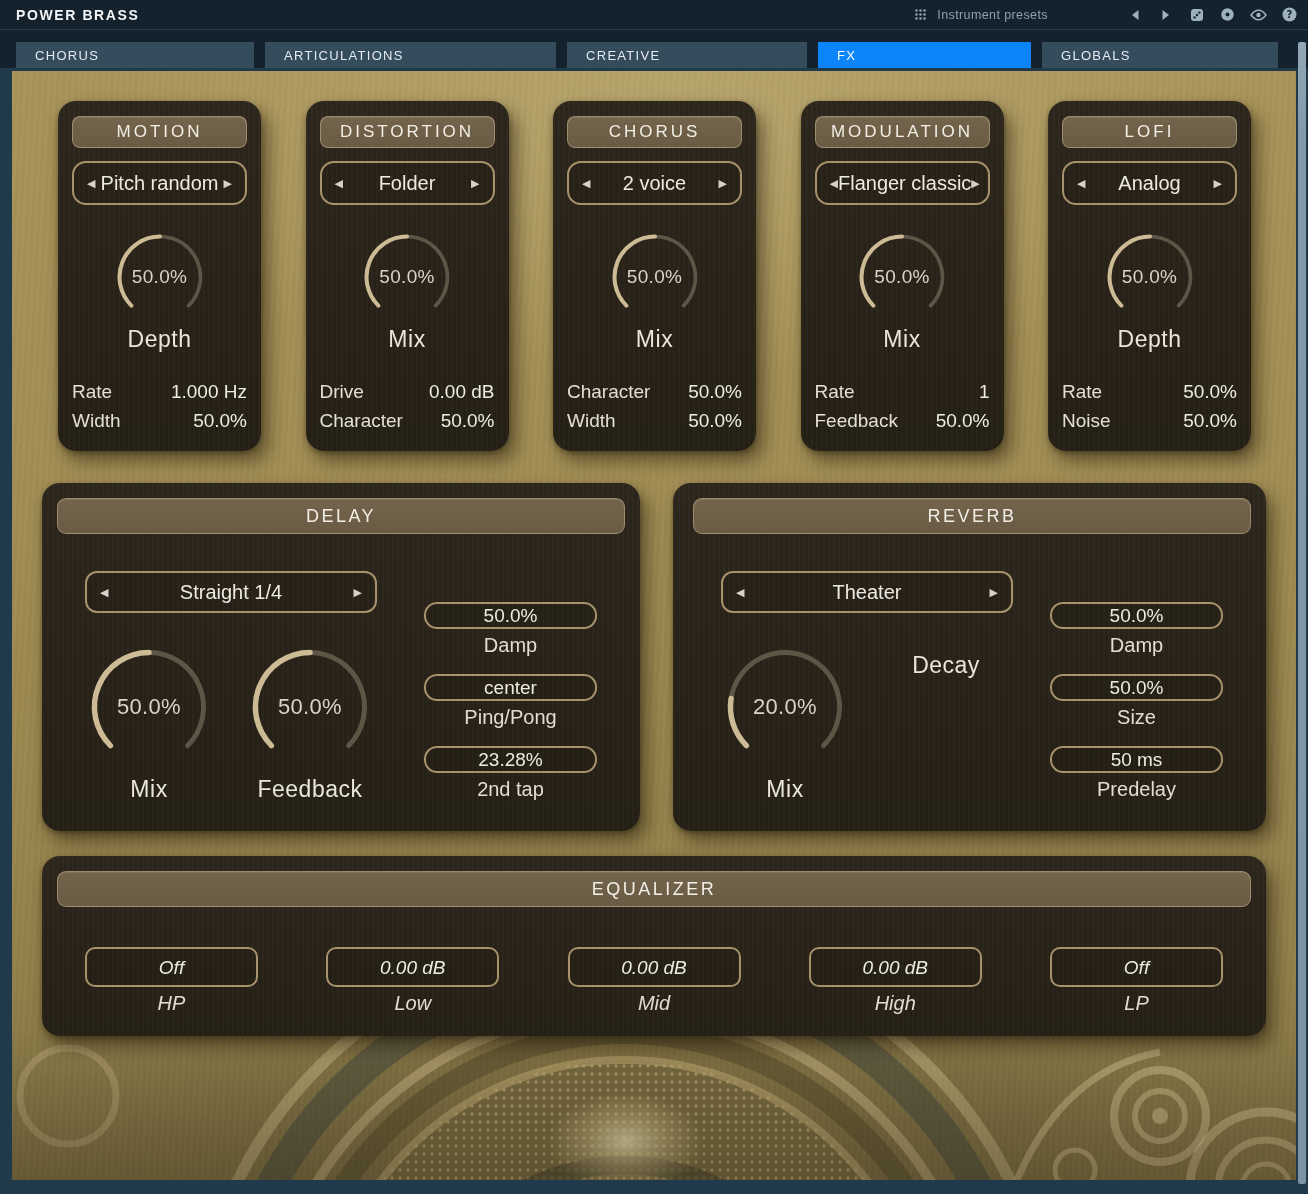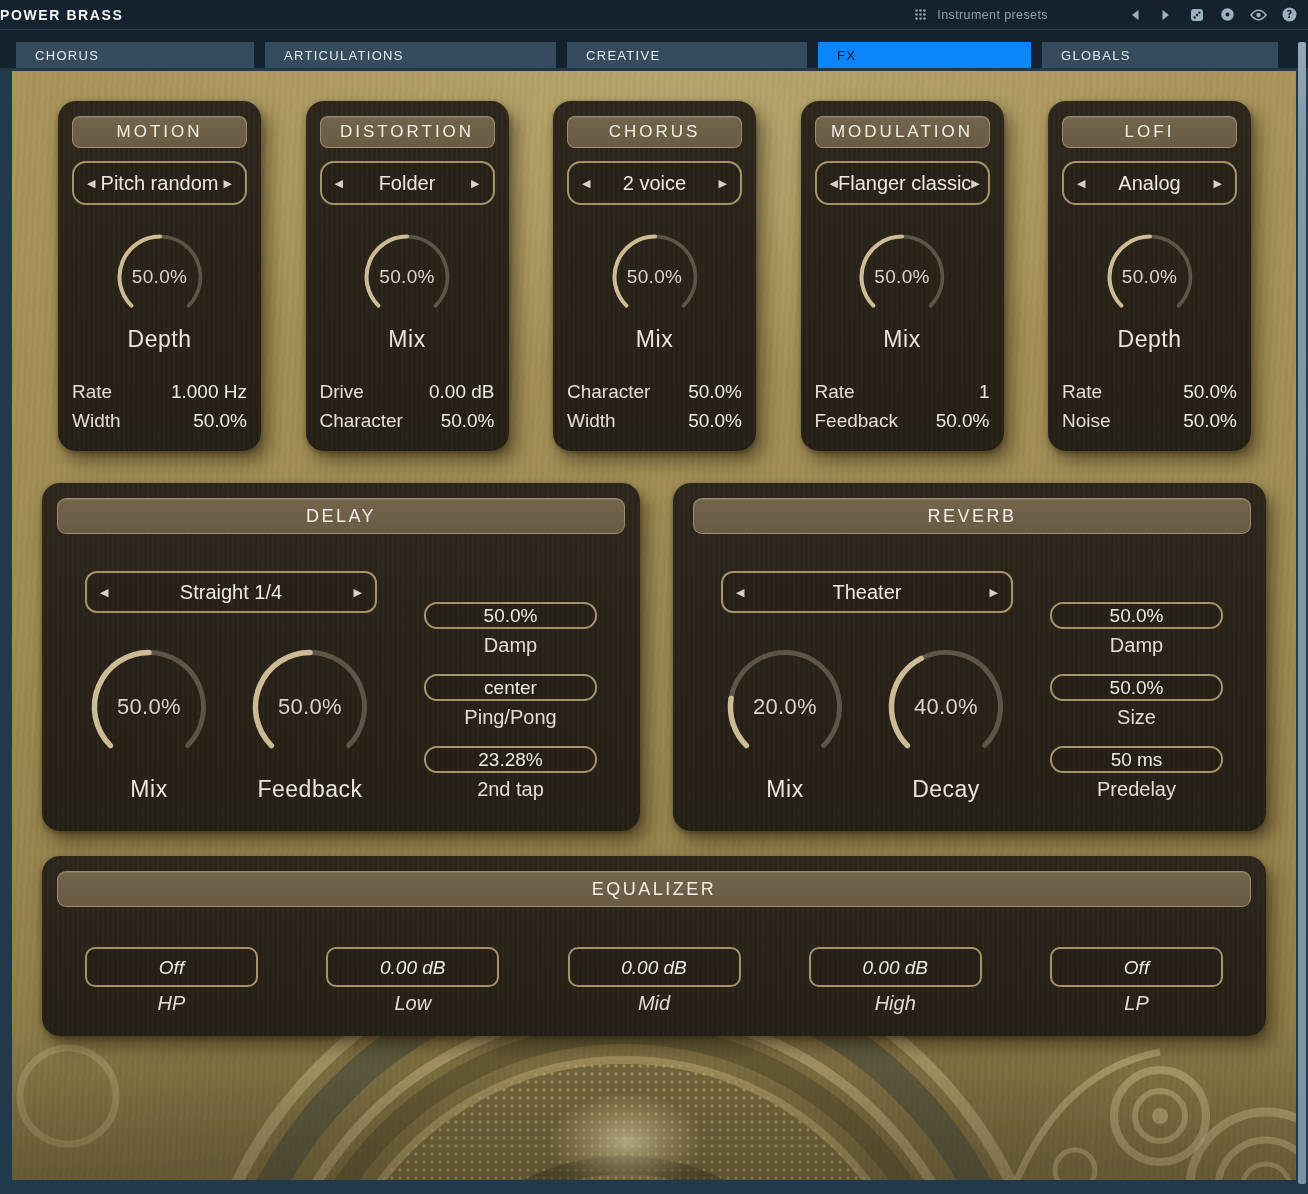--- a/index.html
+++ b/index.html
@@ -12,21 +12,21 @@
   }
   .window { width: 1308px; height: 1194px; background: #20394b; position: relative; }
 
   
   .top-chrome { background: #14222d; padding-bottom: 0; }
   .titlebar {
     height: 30px; display: flex; align-items: center;
     border-bottom: 1px solid rgba(150,175,192,0.18);
   }
   .app-title {
-    margin-left: 0; font-size: 14px; font-weight: 700;
+    margin-left: 16px; font-size: 14px; font-weight: 700;
     letter-spacing: 1.6px; color: #f2f5f7;
   }
   .titlebar-right { margin-left: auto; display: flex; align-items: center; }
   .presets-btn {
     display: flex; align-items: center; gap: 8px; cursor: default;
     color: #8ea1ae; font-size: 12.5px; letter-spacing: 0.4px;
   }
   .tb-icons { display: flex; align-items: center; gap: 14px; margin-left: 78px; margin-right: 10px; }
   .tb-icon { width: 17px; height: 15px; display: flex; align-items: center; justify-content: center; }
   .tb-icon svg { display: block; }
@@ -35,21 +35,21 @@
   .tabbar {
     height: 26px; background: #14222d; display: flex; gap: 11px;
     padding: 0 25px 0 16px;
   }
   .tab {
     background: #354c5d; color: #e4ebf0; border: none;
     font-family: inherit; font-size: 13px; letter-spacing: 1.3px;
     display: flex; align-items: center; padding-left: 19px;
     height: 26px; cursor: default; white-space: nowrap;
   }
-  .tab[data-active="true"] { background: #0c85fb; color: #0f172a; }
+  .tab[data-active="true"] { background: #0c85fb; color: #ffffff; }
   .tab-intro { flex: 0 0 238px; }
   .tab-articulations { flex: 0 0 291px; }
   .tab-creative { flex: 0 0 240px; }
   .tab-fx { flex: 0 0 213px; }
   .tab-globals { flex: 0 0 236px; }
   .chrome-gap2 { height: 3px; background: #20394b; }
 
   
   .content {
     position: relative; margin: 0 12px; height: 1109px; overflow: hidden;
@@ -468,27 +468,20 @@
                 <div class="knob knob-lg">
                     <svg viewBox="0 0 100 100">
                       <path d="M 6.54 43.12 A 44 44 0 1 1 81.11 81.11" stroke="#5e5546" stroke-width="4" fill="none" stroke-linecap="round"></path>
                       <path d="M 18.89 81.11 A 44 44 0 0 1 6.54 43.12" stroke="#cdbb96" stroke-width="4.4" fill="none" stroke-linecap="round"></path>
                     </svg>
                   <span class="knob-value">20.0%</span>
                 </div>
                 <div class="knob-label">Mix</div>
               </div>
               <div class="knob-group">
-                <div class="knob knob-lg">
-                    <svg viewBox="0 0 100 100">
-                      <path d="M 30.02 10.80 A 44 44 0 0 1 81.11 81.11" stroke="#5e5546" stroke-width="4" fill="none" stroke-linecap="round"></path>
-                      <path d="M 18.89 81.11 A 44 44 0 0 1 30.02 10.80" stroke="#cdbb96" stroke-width="4.4" fill="none" stroke-linecap="round"></path>
-                    </svg>
-                  <span class="knob-value">40.0%</span>
-                </div>
                 <div class="knob-label">Decay</div>
               </div>
             </div>
           </div>
           <div class="wide-right">
             <div class="fieldgroup">
               <div class="fieldbox">50.0%</div>
               <div class="fieldlabel">Damp</div>
             </div>
             <div class="fieldgroup">

